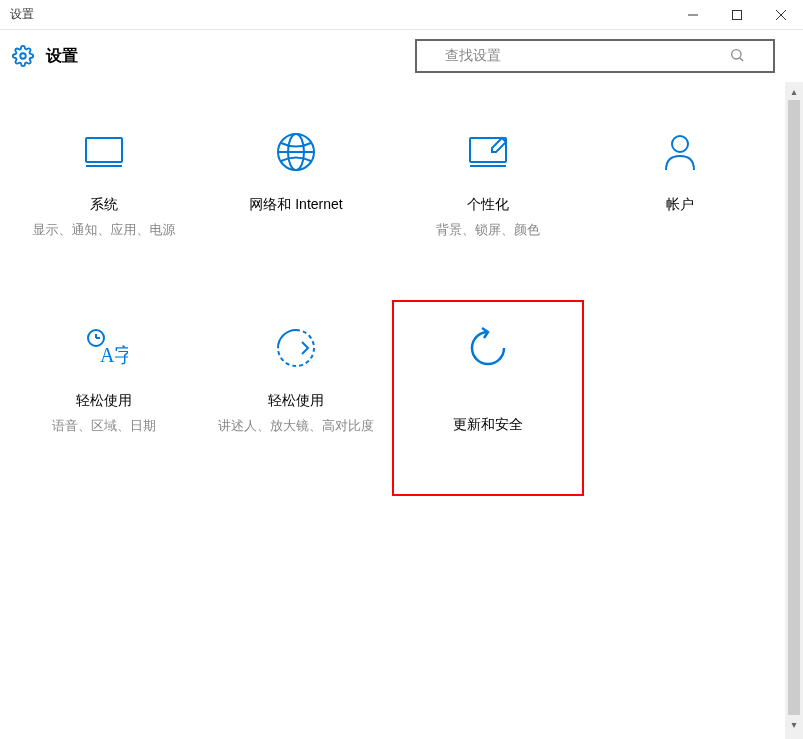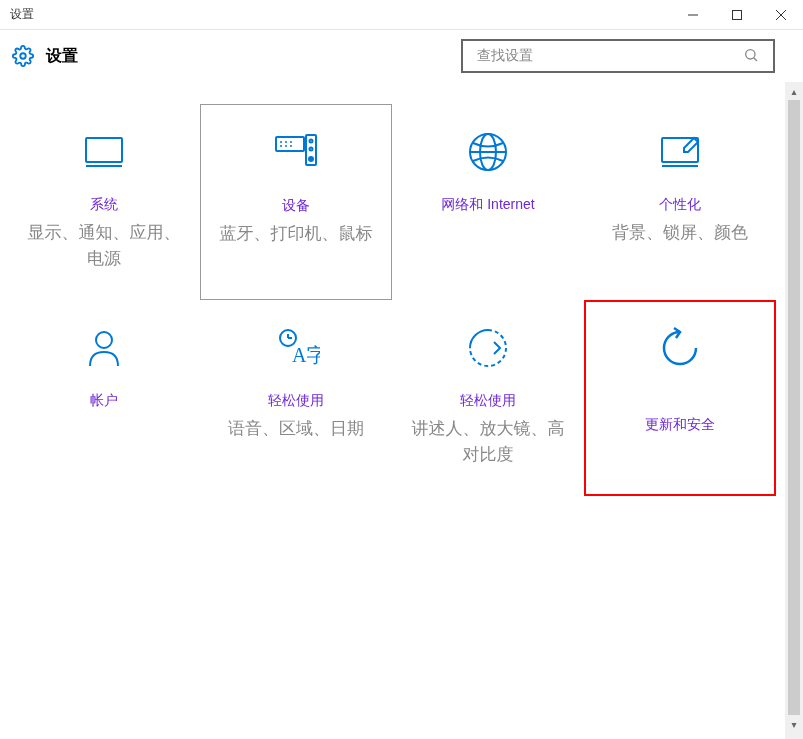--- a/index.html
+++ b/index.html
@@ -33,26 +33,26 @@
       align-items: center;
       height: 52px;
       padding: 0 12px;
       gap: 12px;
     }
     .gear-icon { color: #0078d7; display: flex; align-items: center; }
     .header-title { font-size: 16px; font-weight: bold; color: #000; }
     .search-box {
       margin-left: auto;
       margin-right: 16px;
-      width: 314px;
+      width: 360px;
       height: 34px;
       border: 2px solid #666;
       display: flex;
       align-items: center;
-      padding: 0 14px;
+      padding: 0 28px;
     }
     .search-placeholder { color: #888; font-size: 14px; flex: 1; }
     .search-icon { color: #888; font-size: 14px; }
     .content {
       position: relative;
       height: calc(739px - 30px - 52px);
       overflow: hidden;
     }
     .grid {
       display: flex;
@@ -67,22 +67,22 @@
       display: flex;
       flex-direction: column;
       align-items: center;
       padding: 24px 12px 12px 12px;
       cursor: pointer;
     }
     .tile.hovered { border: 1px solid #999; }
     .tile.highlighted { outline: 2px solid #f00; outline-offset: -2px; gap: 24px; }
     .tile-icon { color: #0078d7; height: 56px; display: flex; align-items: flex-start; justify-content: center; margin-bottom: 12px; }
     .tile-icon svg { width: 48px; height: 48px; }
-    .tile-title { font-size: 14px; color: #6d28d9; text-align: center; margin-bottom: 6px; }
-    .tile-desc { font-size: 17px; color: #888; text-align: center; line-height: 1.5; }
+    .tile-title { font-size: 14px; color: #000000; text-align: center; margin-bottom: 6px; }
+    .tile-desc { font-size: 13px; color: #888; text-align: center; line-height: 1.5; }
     .scrollbar {
       position: absolute;
       right: 0; top: 0;
       width: 18px;
       height: 100%;
       background: #f0f0f0;
     }
     .scrollbar .arrow {
       height: 18px; display: flex; align-items: center; justify-content: center;
       font-size: 10px; color: #666;
@@ -143,39 +143,20 @@
       <div class="tile-icon">
         <svg viewBox="0 0 48 48" fill="none" stroke="#0078d7" stroke-width="2">
           <rect x="6" y="10" width="36" height="24" rx="1"></rect>
           <line x1="6" y1="38" x2="42" y2="38"></line>
         </svg>
       </div>
       <div class="tile-title">系统</div>
       <div class="tile-desc">显示、通知、应用、电源</div>
     </div>
 
-    <div class="tile hovered">
-      <div class="tile-icon">
-        <svg viewBox="0 0 48 48" fill="none" stroke="#0078d7" stroke-width="2">
-          <rect x="4" y="8" width="28" height="14" rx="1"></rect>
-          <line x1="9" y1="13" x2="9" y2="13" stroke-linecap="round"></line>
-          <line x1="14" y1="13" x2="14" y2="13" stroke-linecap="round"></line>
-          <line x1="19" y1="13" x2="19" y2="13" stroke-linecap="round"></line>
-          <line x1="9" y1="17" x2="9" y2="17" stroke-linecap="round"></line>
-          <line x1="14" y1="17" x2="14" y2="17" stroke-linecap="round"></line>
-          <line x1="19" y1="17" x2="19" y2="17" stroke-linecap="round"></line>
-          <rect x="34" y="6" width="10" height="30" rx="1"></rect>
-          <circle cx="39" cy="30" r="2" fill="#0078d7"></circle>
-          <circle cx="39" cy="12" r="1.5"></circle>
-          <circle cx="39" cy="20" r="1.5"></circle>
-        </svg>
-      </div>
-      <div class="tile-title">设备</div>
-      <div class="tile-desc">蓝牙、打印机、鼠标</div>
-    </div>
 
     <div class="tile">
       <div class="tile-icon">
         <svg viewBox="0 0 48 48" fill="none" stroke="#0078d7" stroke-width="2">
           <circle cx="24" cy="24" r="18"></circle>
           <ellipse cx="24" cy="24" rx="8" ry="18"></ellipse>
           <line x1="6" y1="24" x2="42" y2="24"></line>
           <path d="M9 15 Q24 22 39 15"></path>
           <path d="M9 33 Q24 26 39 33"></path>
         </svg>

